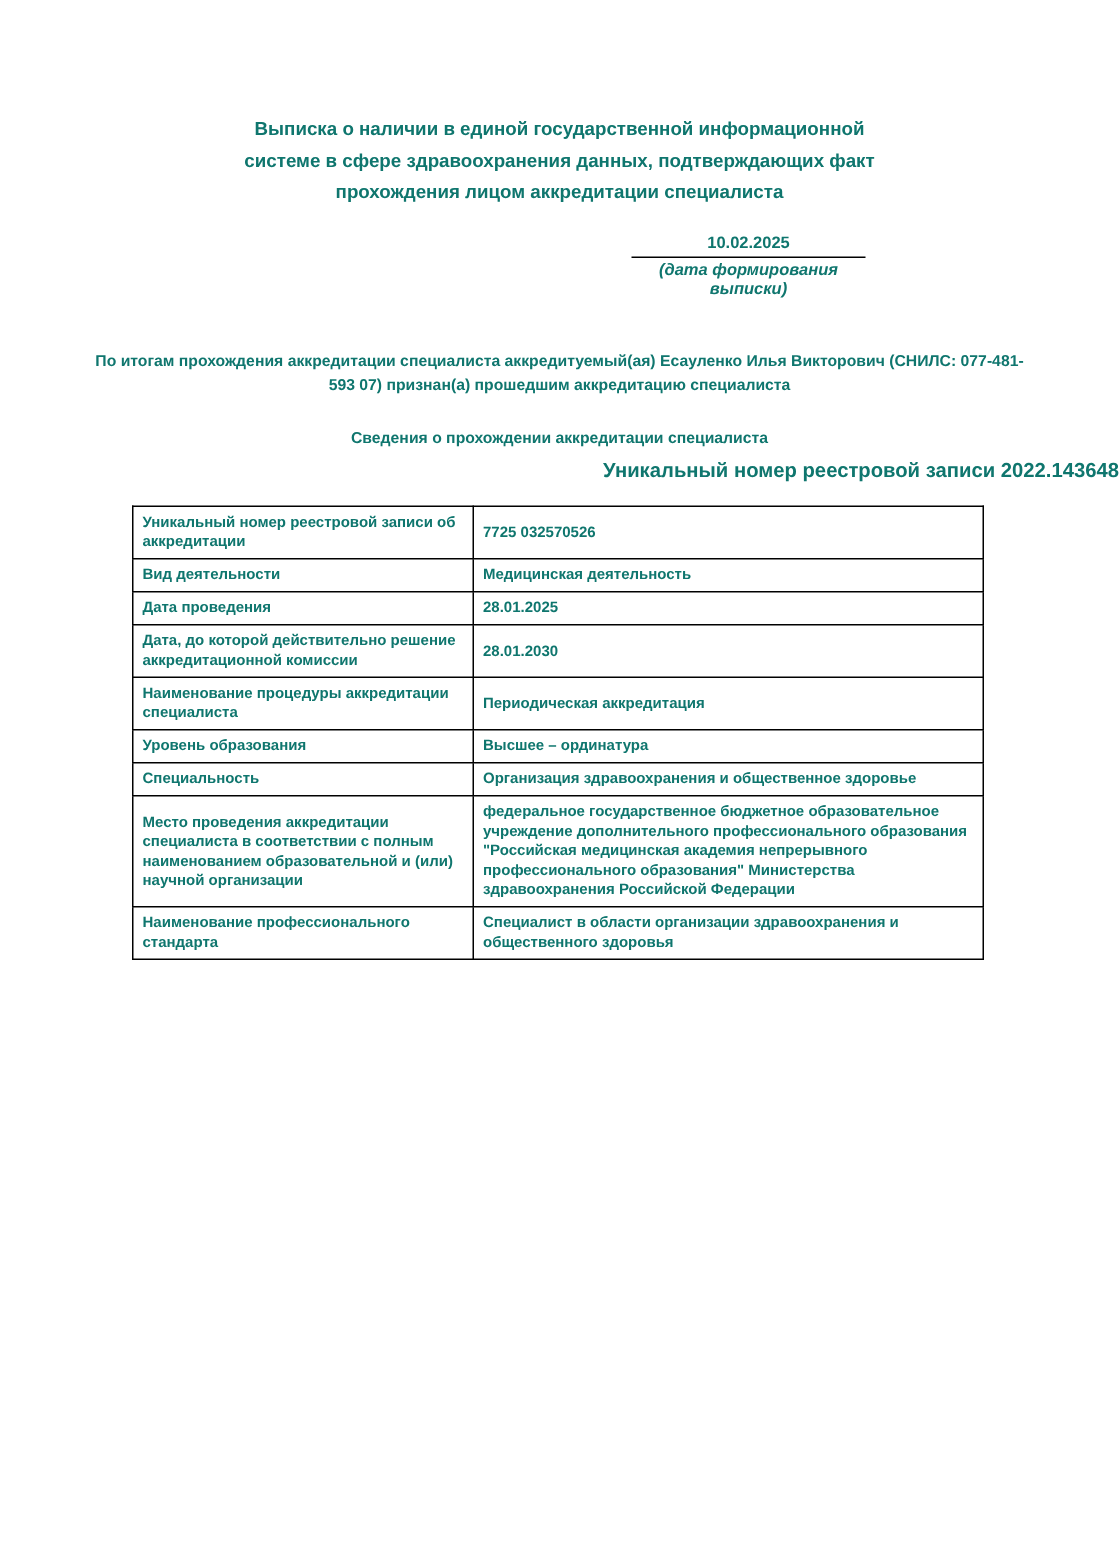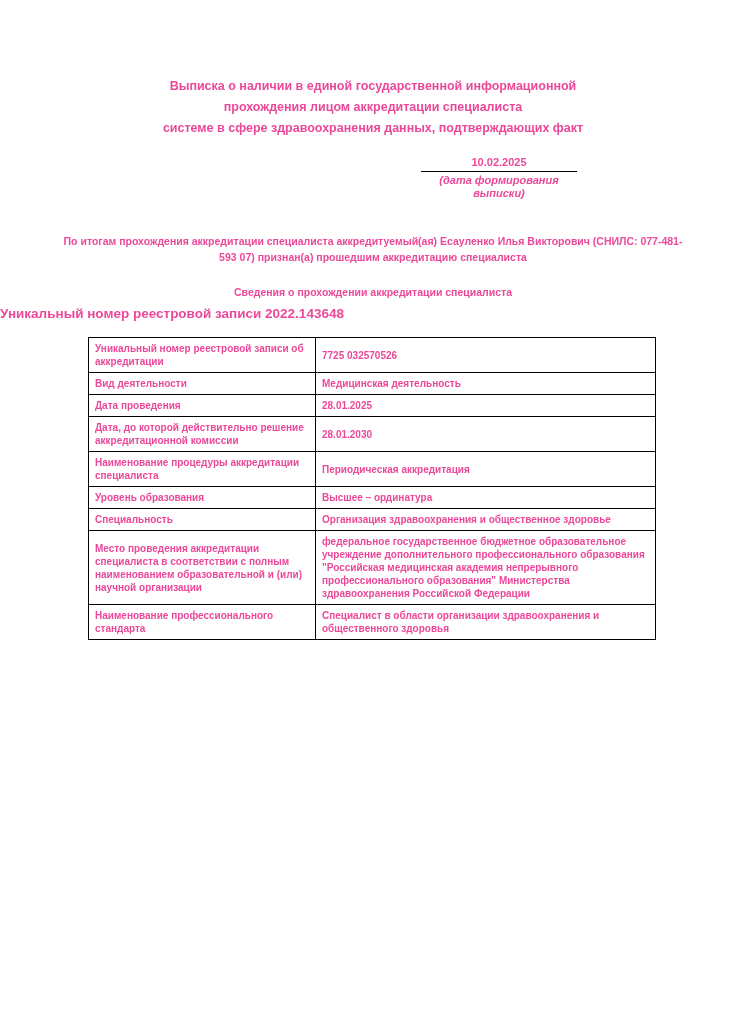--- a/index.html
+++ b/index.html
@@ -4,21 +4,21 @@
 <style>
   * { margin: 0; padding: 0; box-sizing: border-box; }
   html, body { background: #ffffff; }
   .page {
     position: relative;
     width: 746px;
     height: 1029px;
     background: #ffffff;
     font-family: "Liberation Sans", sans-serif;
     font-weight: bold;
-    color: #ec4899;
+    color: #0f766e;
     overflow: hidden;
   }
   .doc-title {
     margin: 0 auto;
     padding-top: 76px;
     width: 480px;
     text-align: center;
     font-size: 12.5px;
     line-height: 21px;
   }
@@ -49,21 +49,21 @@
     line-height: 16px;
   }
   .intro .intro-line { display: block; }
   .section-heading {
     margin: 21px auto 0;
     text-align: center;
     font-size: 10.5px;
   }
   .registry-heading {
     margin: 8px auto 16px;
-    text-align: left;
+    text-align: right;
     font-size: 13.5px;
   }
   table.acc-table {
     margin: 11px 0 0 88px;
     width: 567px;
     border-collapse: collapse;
     table-layout: fixed;
     font-size: 10px;
   }
   table.acc-table td {
@@ -76,22 +76,22 @@
   table.acc-table td.label-cell { width: 227px; }
   table.acc-table td.value-cell { width: 340px; }
 </style>
 </head>
 <body>
 
 <div class="page">
 
   <div class="doc-title">
     <span class="title-line">Выписка о наличии в единой государственной информационной</span>
+    <span class="title-line">системе в сфере здравоохранения данных, подтверждающих факт</span>
     <span class="title-line">прохождения лицом аккредитации специалиста</span>
-    <span class="title-line">системе в сфере здравоохранения данных, подтверждающих факт</span>
   </div>
 
   <div class="date-block">
     <span class="date-value">10.02.2025</span>
     <span class="date-caption">(дата формирования выписки)</span>
   </div>
 
   <div class="intro">
     <span class="intro-line">По итогам прохождения аккредитации специалиста аккредитуемый(ая) Есауленко Илья Викторович (СНИЛС: 077-481-</span>
     <span class="intro-line">593 07) признан(а) прошедшим аккредитацию специалиста</span>

